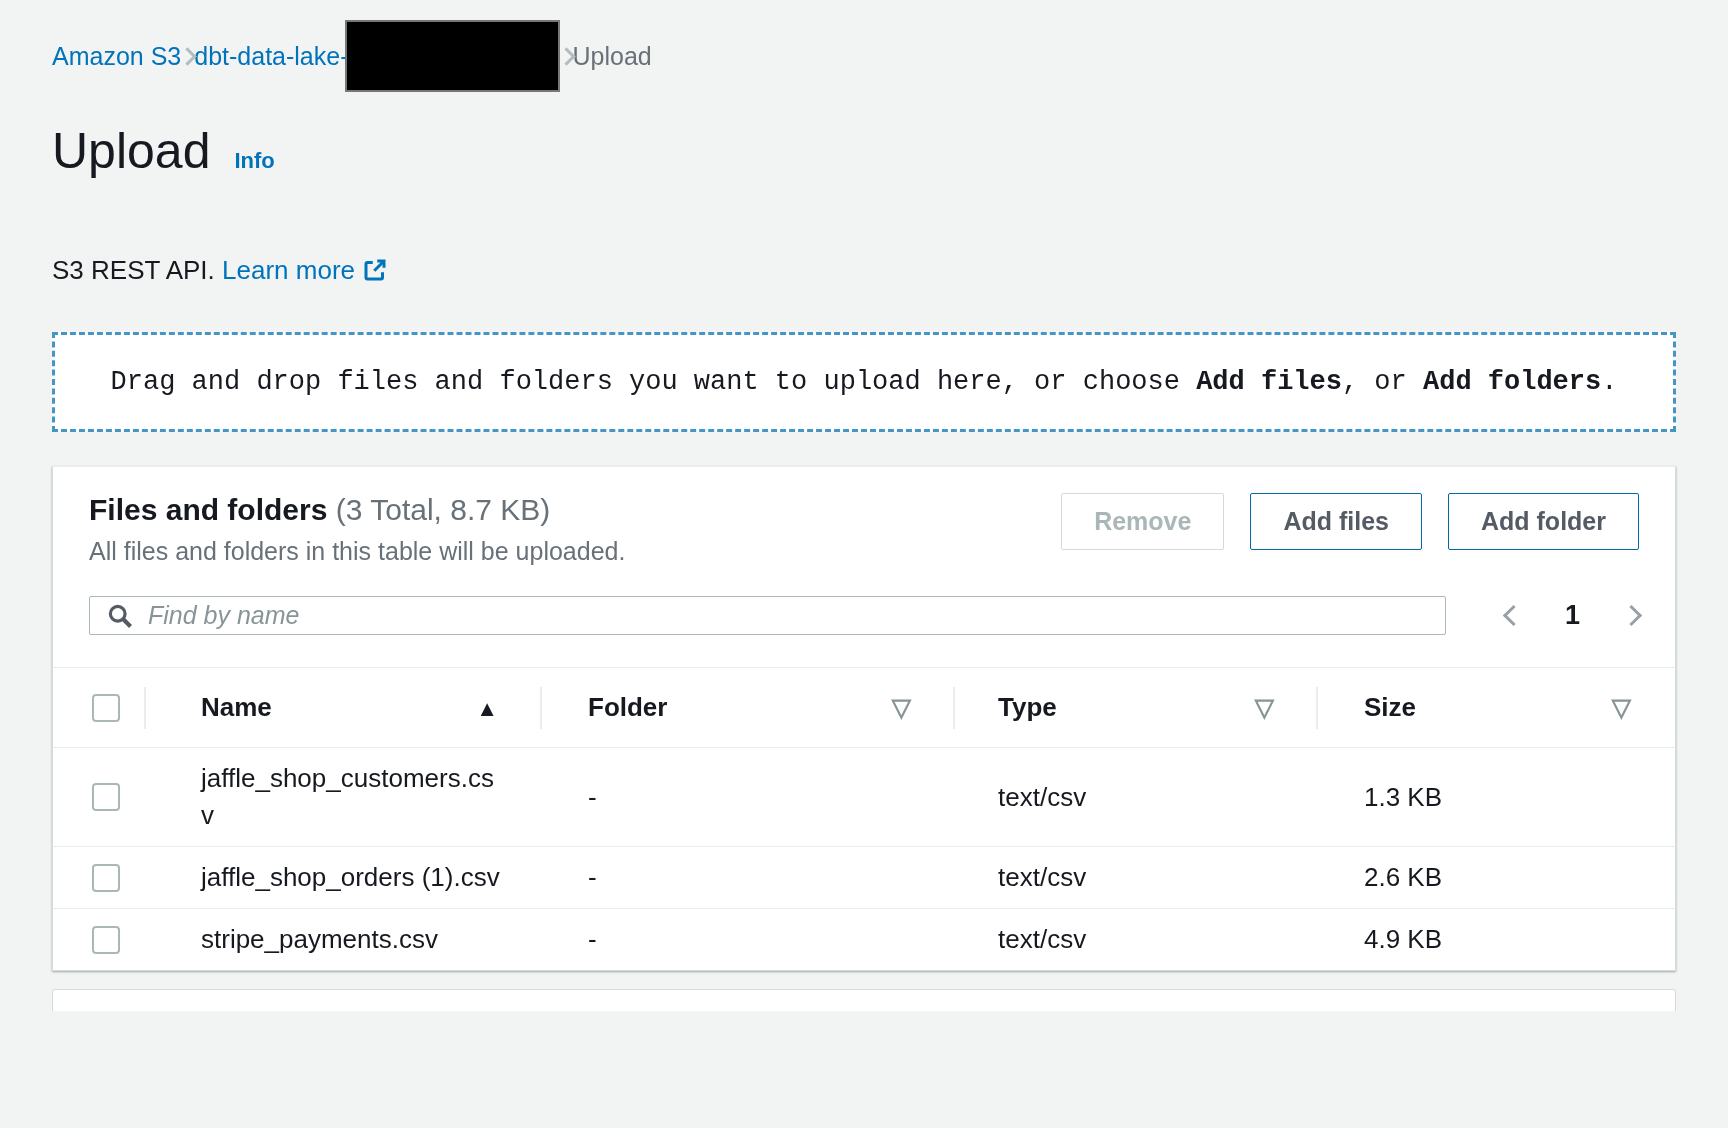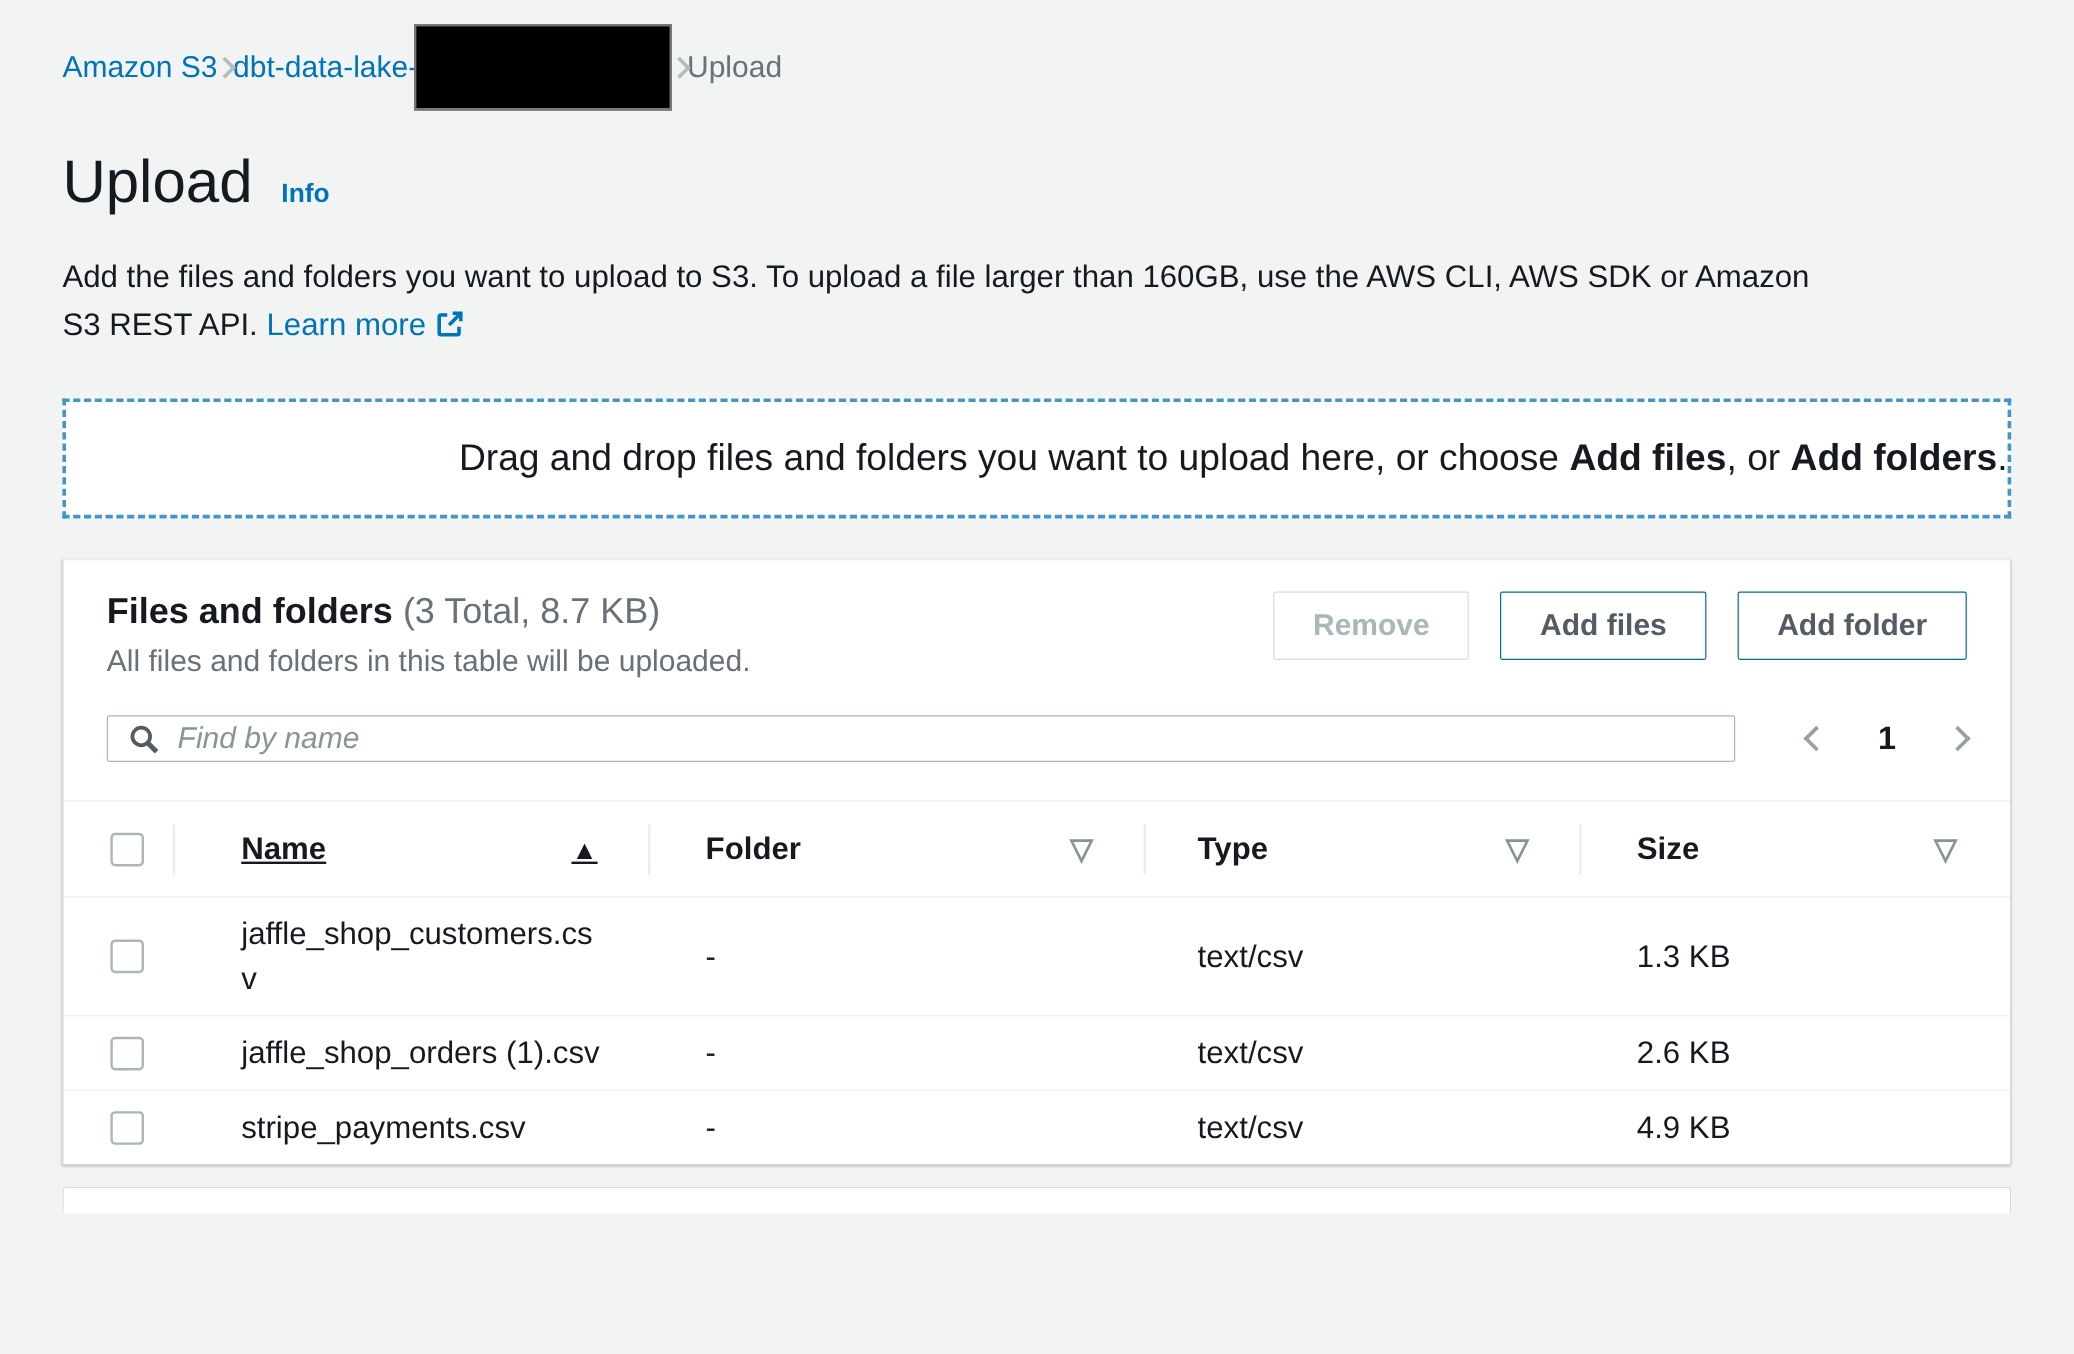--- a/index.html
+++ b/index.html
@@ -27,22 +27,23 @@
 
   
   .description { margin-top:30px; font-size:26px; line-height:40px; color:#16191f; }
   .text-link { color:#0073bb; text-decoration:none; cursor:pointer; }
   .ext-icon { display:inline-block; vertical-align:-3px; margin-left:8px; }
 
   
   .dropzone {
     margin-top:42px; height:100px; background:#fff;
     border:3px dashed #4596c7;
-    display:flex; align-items:center; justify-content:flex-end;
-    font-size:31px;
+    display:flex; align-items:center; justify-content:center;
+    font-size:27px;
+    font-family:Liberation Mono, monospace;
   }
   .dropzone b { font-weight:700; }
 
   
   .panel {
     margin-top:34px; background:#fff;
     border:1px solid #d5dbdb; border-top-color:#eaeded;
     box-shadow:0 1px 2px rgba(0,28,36,0.35);
   }
   .panel-header { display:flex; justify-content:space-between; align-items:flex-start; padding:26px 36px 0 36px; }
@@ -85,21 +86,21 @@
   thead th:not(:last-child)::after {
     content:""; position:absolute; right:0; top:50%; transform:translateY(-50%);
     width:2px; height:42px; background:#eaeded;
   }
   .th-inner { display:flex; align-items:center; padding-right:44px; }
   .th-inner .spacer { flex:1; }
   .col-check { width:93px; }
   .col-name  { width:396px; }
   .col-folder{ width:413px; }
   .col-type  { width:363px;text-align:center; }
-  th.col-name   .th-inner { padding-left:55px;text-decoration:underline; }
+  th.col-name   .th-inner { padding-left:55px; }
   th.col-folder .th-inner { padding-left:46px; }
   th.col-type   .th-inner { padding-left:43px; }
   th.col-size   .th-inner { padding-left:46px; }
   .icon-sort-asc::before  { content:"▲"; font-size:22px; color:#16191f; }
   .icon-sort-open::before { content:"▽"; font-size:25px; color:#879596; }
 
   tbody td { border-top:1px solid #eaeded; font-size:26px; color:#16191f; padding:12px 0; vertical-align:middle; }
   td.cell-name   { padding-left:55px; }
   td.cell-folder { padding-left:46px; }
   td.cell-type   { padding-left:43px; }
@@ -132,21 +133,21 @@
     <span class="chev chev-right"></span>
     <span class="crumb-current">Upload</span>
   </nav>
 
   <div class="title-row">
     <h1 class="page-title">Upload</h1>
     <a class="info-link">Info</a>
   </div>
 
   <p class="description">
-    <span>Add the files and folders you want to upload to S3. To upload a file larger than 160GB, use the AWS CLI, AWS SDK or Amazon</span><br>
+    <br>
     <span>S3 REST API.</span>
     <a class="text-link">Learn more</a><span class="ext-icon"><svg width="24" height="24" viewBox="0 0 16 16" fill="none" stroke="#0073bb" stroke-width="2">
           <path d="M13 9.5V13a1 1 0 0 1-1 1H3a1 1 0 0 1-1-1V4a1 1 0 0 1 1-1h3.5"></path>
           <path d="M9.5 2H14v4.5"></path>
           <path d="M14 2L7.5 8.5"></path>
         </svg></span>
   </p>
 
   <div class="dropzone">
     <span><span>Drag and drop files and folders you want to upload here, or choose </span><b>Add files</b><span>, or </span><b>Add folders</b><span>.</span></span>

